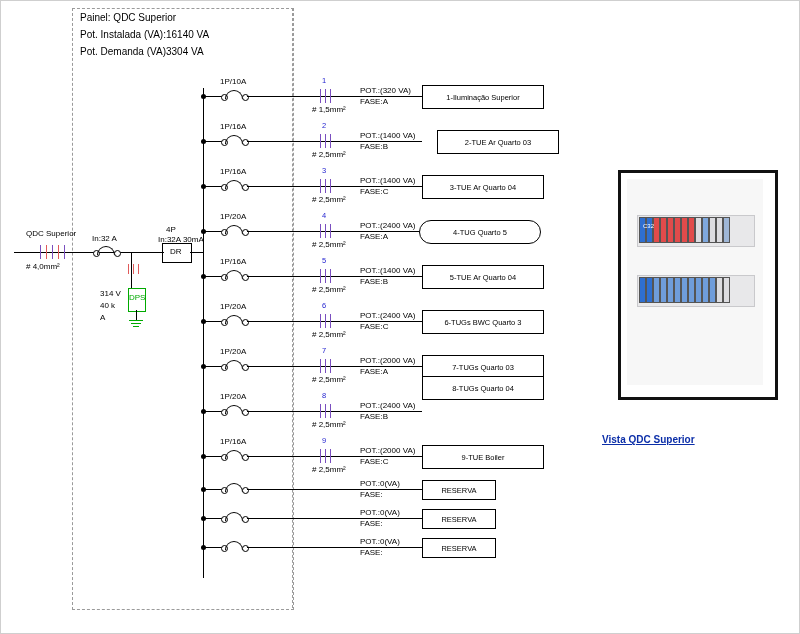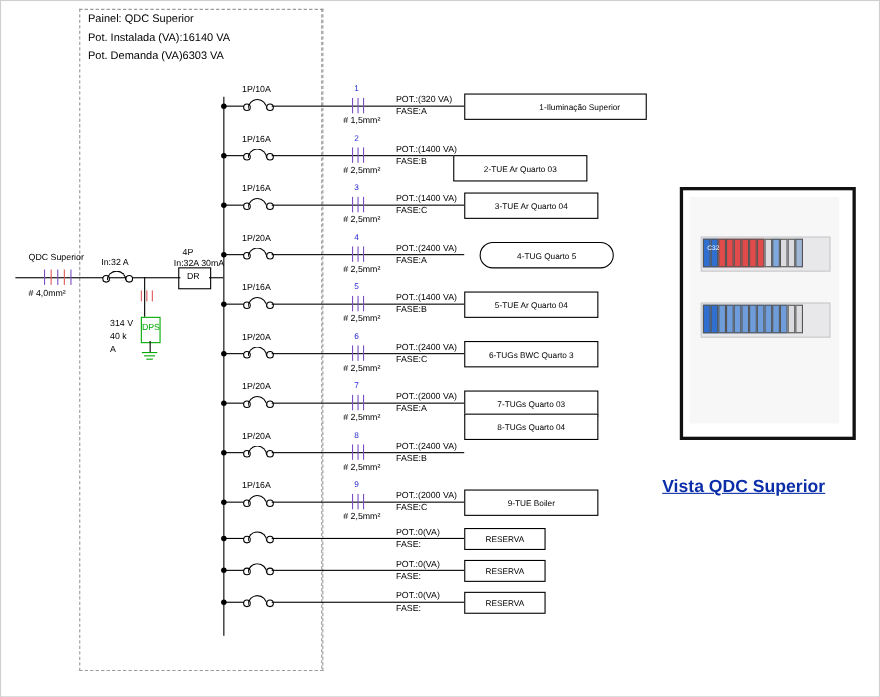--- a/index.html
+++ b/index.html
@@ -14,39 +14,39 @@
   .txt{position:absolute;font-size:8px;color:#000;white-space:nowrap;line-height:1.1;}
   .panel-title{position:absolute;font-size:10px;color:#000;white-space:nowrap;}
   .circuit-box{position:absolute;border:1px solid #000;background:#fff;display:flex;align-items:center;justify-content:center;font-size:7.5px;color:#000;}
   .node{position:absolute;width:5px;height:5px;border:1px solid #000;border-radius:50%;background:#fff;}
   .node-f{position:absolute;width:5px;height:5px;border-radius:50%;background:#000;}
   .bkr-arc{position:absolute;width:16px;height:8px;border:1px solid #000;border-bottom:none;border-radius:16px 16px 0 0;}
   .cable-mark{position:absolute;width:0;height:14px;border-left:1px solid #7a4fbf;}
   .cnum{position:absolute;font-size:7.5px;color:#2424d0;}
   .vista-img{position:absolute;border:3px solid #111;background:#fff;}
   .vista-inner{position:absolute;background:#fdfdfd;}
-  .vista-label{position:absolute;font-size:16px;font-weight:bold;color:#0b2ea8;text-decoration:underline;white-space:nowrap;}
+  .vista-label{position:absolute;font-size:10px;font-weight:bold;color:#0b2ea8;text-decoration:underline;white-space:nowrap;}
   .brk-row{position:absolute;display:flex;}
   .brk{width:7px;height:26px;border:1px solid #555;box-sizing:border-box;}
   .outer-frame{position:absolute;border:1px solid #cfcfcf;}
   .dps-box{position:absolute;border:1px solid #0a0;background:#fff;}
   .small-sq{position:absolute;border:1px solid #000;}
 </style>
 </head>
 <body>
 
 <div id="root">
 
   <div class="outer-frame" style="left:0;top:0;width:798px;height:632px;"></div>
 
   <div class="dash-box" style="left:72px;top:8px;width:220px;height:600px;"></div>
 
   <div class="panel-title" style="left:80px;top:12px;">Painel: QDC Superior</div>
   <div class="panel-title" style="left:80px;top:29px;">Pot. Instalada (VA):16140 VA</div>
-  <div class="panel-title" style="left:80px;top:46px;">Pot. Demanda (VA)6303 VA</div>
+  <div class="panel-title" style="left:80px;top:46px;">Pot. Demanda (VA)3304 VA</div>
 
   <div class="txt" style="left:26px;top:230px;">QDC Superior</div>
   <div class="txt" style="left:26px;top:263px;"># 4,0mm²</div>
 
   <div class="ln hline" style="left:14px;top:252px;width:150px;"></div>
 
   <div class="cable-mark" style="left:40px;top:245px;height:14px;border-left-color:#7a4fbf;"></div>
   <div class="cable-mark" style="left:46px;top:245px;height:14px;border-left-color:#e05a5a;"></div>
   <div class="cable-mark" style="left:52px;top:245px;height:14px;border-left-color:#7a4fbf;"></div>
   <div class="cable-mark" style="left:58px;top:245px;height:14px;border-left-color:#e05a5a;"></div>
@@ -91,36 +91,36 @@
       <div class="node" style="left:242px;top:94px;"></div>
       <div class="txt" style="left:220px;top:78px;">1P/10A</div>
       <div class="ln hline" style="left:247px;top:96px;width:175px;"></div>
       <div class="cable-mark" style="left:320px;top:89px;"></div>
       <div class="cable-mark" style="left:325px;top:89px;"></div>
       <div class="cable-mark" style="left:330px;top:89px;"></div>
       <div class="cnum" style="left:322px;top:76px;">1</div>
       <div class="txt" style="left:312px;top:106px;"># 1,5mm²</div>
       <div class="txt" style="left:360px;top:87px;">POT.:(320 VA)</div>
       <div class="txt" style="left:360px;top:98px;">FASE:A</div>
-      <div class="circuit-box" style="left:422px;top:85px;width:120px;height:22px;padding-left:44px;">1-Iluminação Superior</div>
+      <div class="circuit-box" style="left:422px;top:85px;width:120px;height:22px;">1-Iluminação Superior</div>
       <div class="node-f" style="left:201px;top:139px;"></div>
       <div class="ln hline" style="left:203px;top:141px;width:20px;"></div>
       <div class="node" style="left:221px;top:139px;"></div>
       <div class="bkr-arc" style="left:225px;top:135px;"></div>
       <div class="node" style="left:242px;top:139px;"></div>
       <div class="txt" style="left:220px;top:123px;">1P/16A</div>
       <div class="ln hline" style="left:247px;top:141px;width:175px;"></div>
       <div class="cable-mark" style="left:320px;top:134px;"></div>
       <div class="cable-mark" style="left:325px;top:134px;"></div>
       <div class="cable-mark" style="left:330px;top:134px;"></div>
       <div class="cnum" style="left:322px;top:121px;">2</div>
       <div class="txt" style="left:312px;top:151px;"># 2,5mm²</div>
       <div class="txt" style="left:360px;top:132px;">POT.:(1400 VA)</div>
       <div class="txt" style="left:360px;top:143px;">FASE:B</div>
-      <div class="circuit-box" style="left:412px;top:130px;width:120px;height:22px;margin-top:11px;">2-TUE Ar Quarto 03</div>
+      <div class="circuit-box" style="left:437px;top:130px;width:120px;height:22px;">2-TUE Ar Quarto 03</div>
       <div class="node-f" style="left:201px;top:184px;"></div>
       <div class="ln hline" style="left:203px;top:186px;width:20px;"></div>
       <div class="node" style="left:221px;top:184px;"></div>
       <div class="bkr-arc" style="left:225px;top:180px;"></div>
       <div class="node" style="left:242px;top:184px;"></div>
       <div class="txt" style="left:220px;top:168px;">1P/16A</div>
       <div class="ln hline" style="left:247px;top:186px;width:175px;"></div>
       <div class="cable-mark" style="left:320px;top:179px;"></div>
       <div class="cable-mark" style="left:325px;top:179px;"></div>
       <div class="cable-mark" style="left:330px;top:179px;"></div>
@@ -136,21 +136,21 @@
       <div class="node" style="left:242px;top:229px;"></div>
       <div class="txt" style="left:220px;top:213px;">1P/20A</div>
       <div class="ln hline" style="left:247px;top:231px;width:175px;"></div>
       <div class="cable-mark" style="left:320px;top:224px;"></div>
       <div class="cable-mark" style="left:325px;top:224px;"></div>
       <div class="cable-mark" style="left:330px;top:224px;"></div>
       <div class="cnum" style="left:322px;top:211px;">4</div>
       <div class="txt" style="left:312px;top:241px;"># 2,5mm²</div>
       <div class="txt" style="left:360px;top:222px;">POT.:(2400 VA)</div>
       <div class="txt" style="left:360px;top:233px;">FASE:A</div>
-      <div class="circuit-box" style="left:436px;top:220px;width:120px;height:22px;border-radius:12px;">4-TUG Quarto 5</div>
+      <div class="circuit-box" style="left:419px;top:220px;width:120px;height:22px;border-radius:12px;">4-TUG Quarto 5</div>
       <div class="node-f" style="left:201px;top:274px;"></div>
       <div class="ln hline" style="left:203px;top:276px;width:20px;"></div>
       <div class="node" style="left:221px;top:274px;"></div>
       <div class="bkr-arc" style="left:225px;top:270px;"></div>
       <div class="node" style="left:242px;top:274px;"></div>
       <div class="txt" style="left:220px;top:258px;">1P/16A</div>
       <div class="ln hline" style="left:247px;top:276px;width:175px;"></div>
       <div class="cable-mark" style="left:320px;top:269px;"></div>
       <div class="cable-mark" style="left:325px;top:269px;"></div>
       <div class="cable-mark" style="left:330px;top:269px;"></div>

